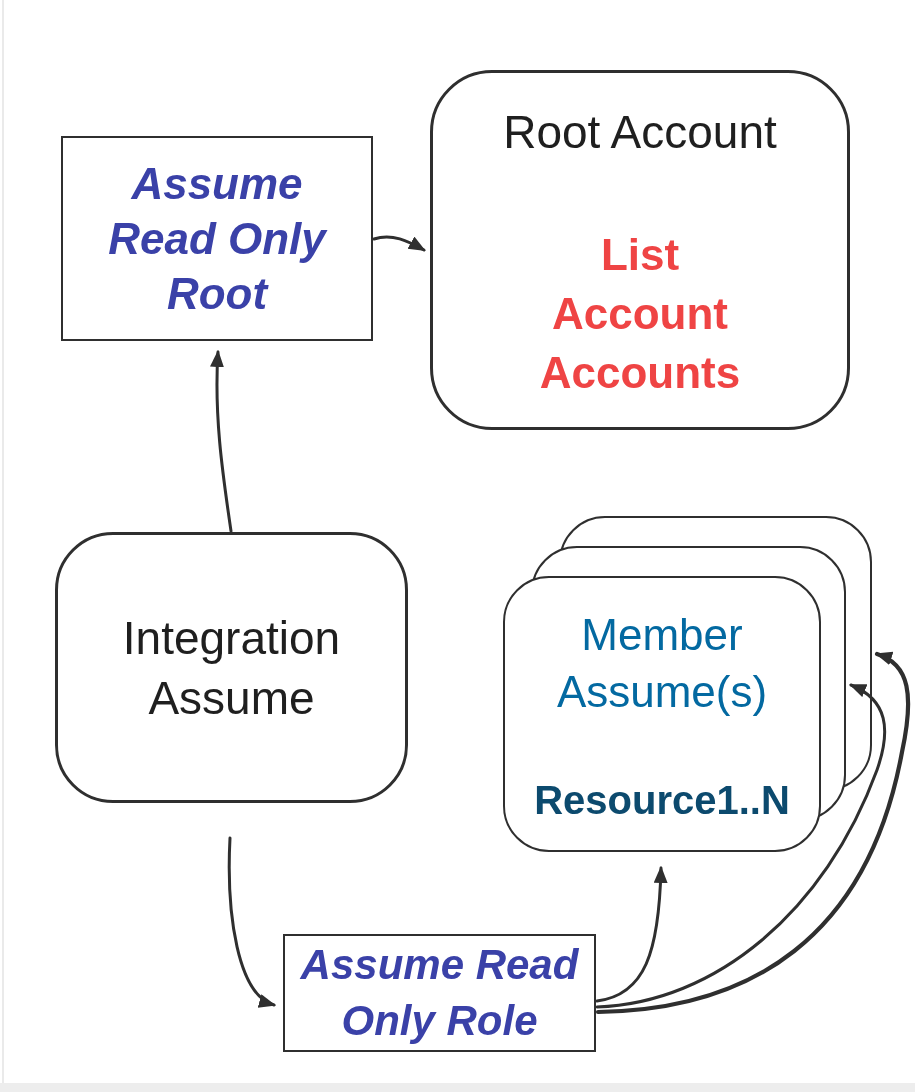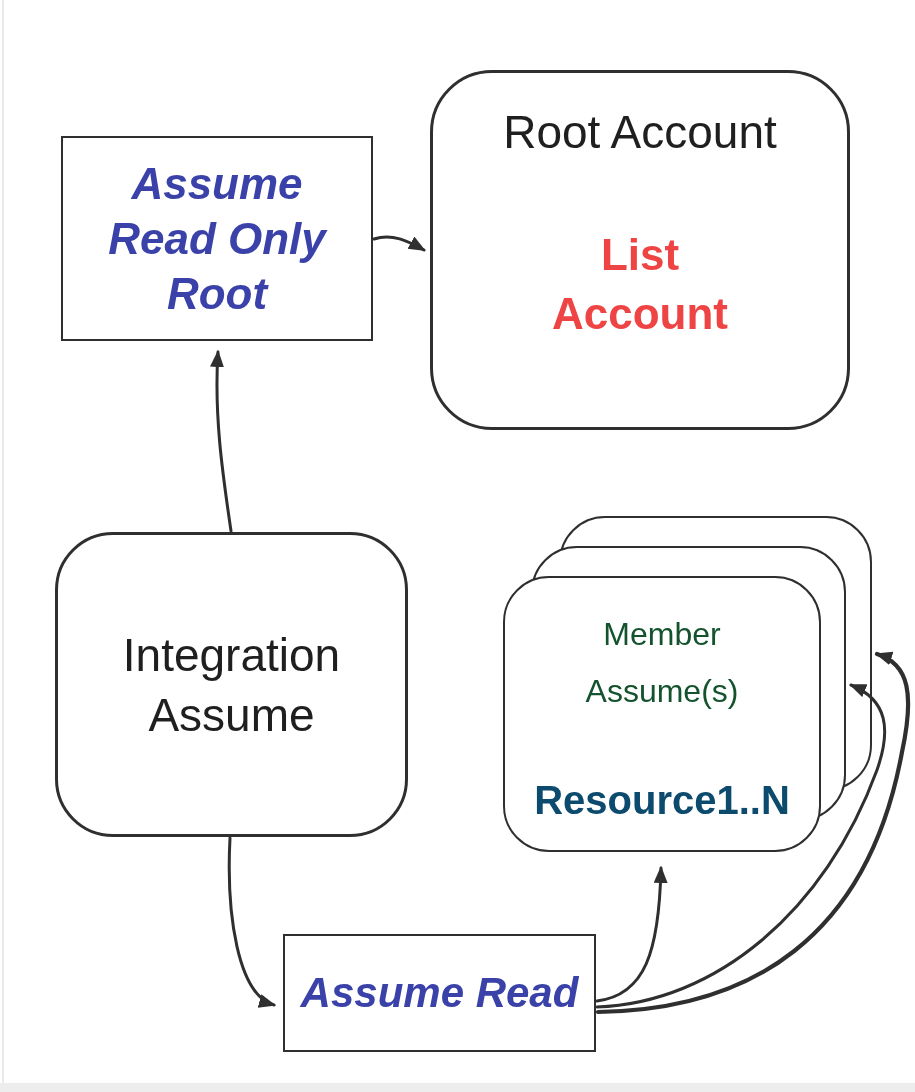--- a/index.html
+++ b/index.html
@@ -67,21 +67,21 @@
   .action-block { margin-top: 64px; }
   .action-line {
     font-weight: 700;
     font-size: 44px;
     line-height: 59px;
     color: #ef4444;
   }
 
   .integration-account {
     left: 55px; top: 532px;
-    width: 353px; height: 305px;
+    width: 353px; height: 271px;
     border-radius: 58px;
     justify-content: center;
     z-index: 2;
   }
   .integration-account .node-title { line-height: 60px; }
 
   .member-back {
     left: 559px; top: 516px;
     width: 313px; height: 275px;
     border-radius: 46px;
@@ -96,23 +96,23 @@
     z-index: 2;
   }
   .member-front {
     left: 503px; top: 576px;
     width: 318px; height: 276px;
     border-radius: 46px;
     border-width: 2px;
     z-index: 3;
   }
   .member-title {
-    font-size: 32px;
+    font-size: 44px;
     line-height: 57px;
-    color: #14532d;
+    color: #0369a1;
     margin-top: 28px;
   }
   .resource-line {
     font-weight: 700;
     font-size: 40px;
     line-height: 52px;
     color: #0c4a6e;
     margin-top: auto;
     margin-bottom: 24px;
   }
@@ -152,40 +152,42 @@
     <div class="role-line">Assume</div>
     <div class="role-line">Read Only</div>
     <div class="role-line">Root</div>
   </div>
 
   <div class="node round-node root-account">
     <div class="node-title">Root Account</div>
     <div class="action-block">
       <div class="action-line">List</div>
       <div class="action-line">Account</div>
+      <div class="action-line">Accounts</div>
     </div>
   </div>
 
   <div class="node round-node integration-account">
     <div class="node-title">Integration</div>
     <div class="node-title">Assume</div>
   </div>
 
   <div class="node member-back"></div>
   <div class="node member-middle"></div>
   <div class="node member-front">
     <div class="member-title">
       <div>Member</div>
       <div>Assume(s)</div>
     </div>
     <div class="resource-line">Resource1..N</div>
   </div>
 
   <div class="node rect-node assume-bottom">
     <div class="role-line">Assume Read</div>
+    <div class="role-line">Only Role</div>
   </div>
 
   <svg class="arrow-layer" viewBox="0 0 915 1092" xmlns="http://www.w3.org/2000/svg">
     <defs>
       <marker id="ah" markerUnits="userSpaceOnUse" markerWidth="20" markerHeight="16" refX="15" refY="7" orient="auto">
         <path d="M0,0 L17,7 L0,14 Z" fill="#2f2f2f"></path>
       </marker>
     </defs>
     <path class="arrow" d="M 374 239 C 392 233, 408 241, 424 250" marker-end="url(#ah)"></path>
     <path class="arrow" d="M 231 531 C 222 470, 214 413, 218 352" marker-end="url(#ah)"></path>

